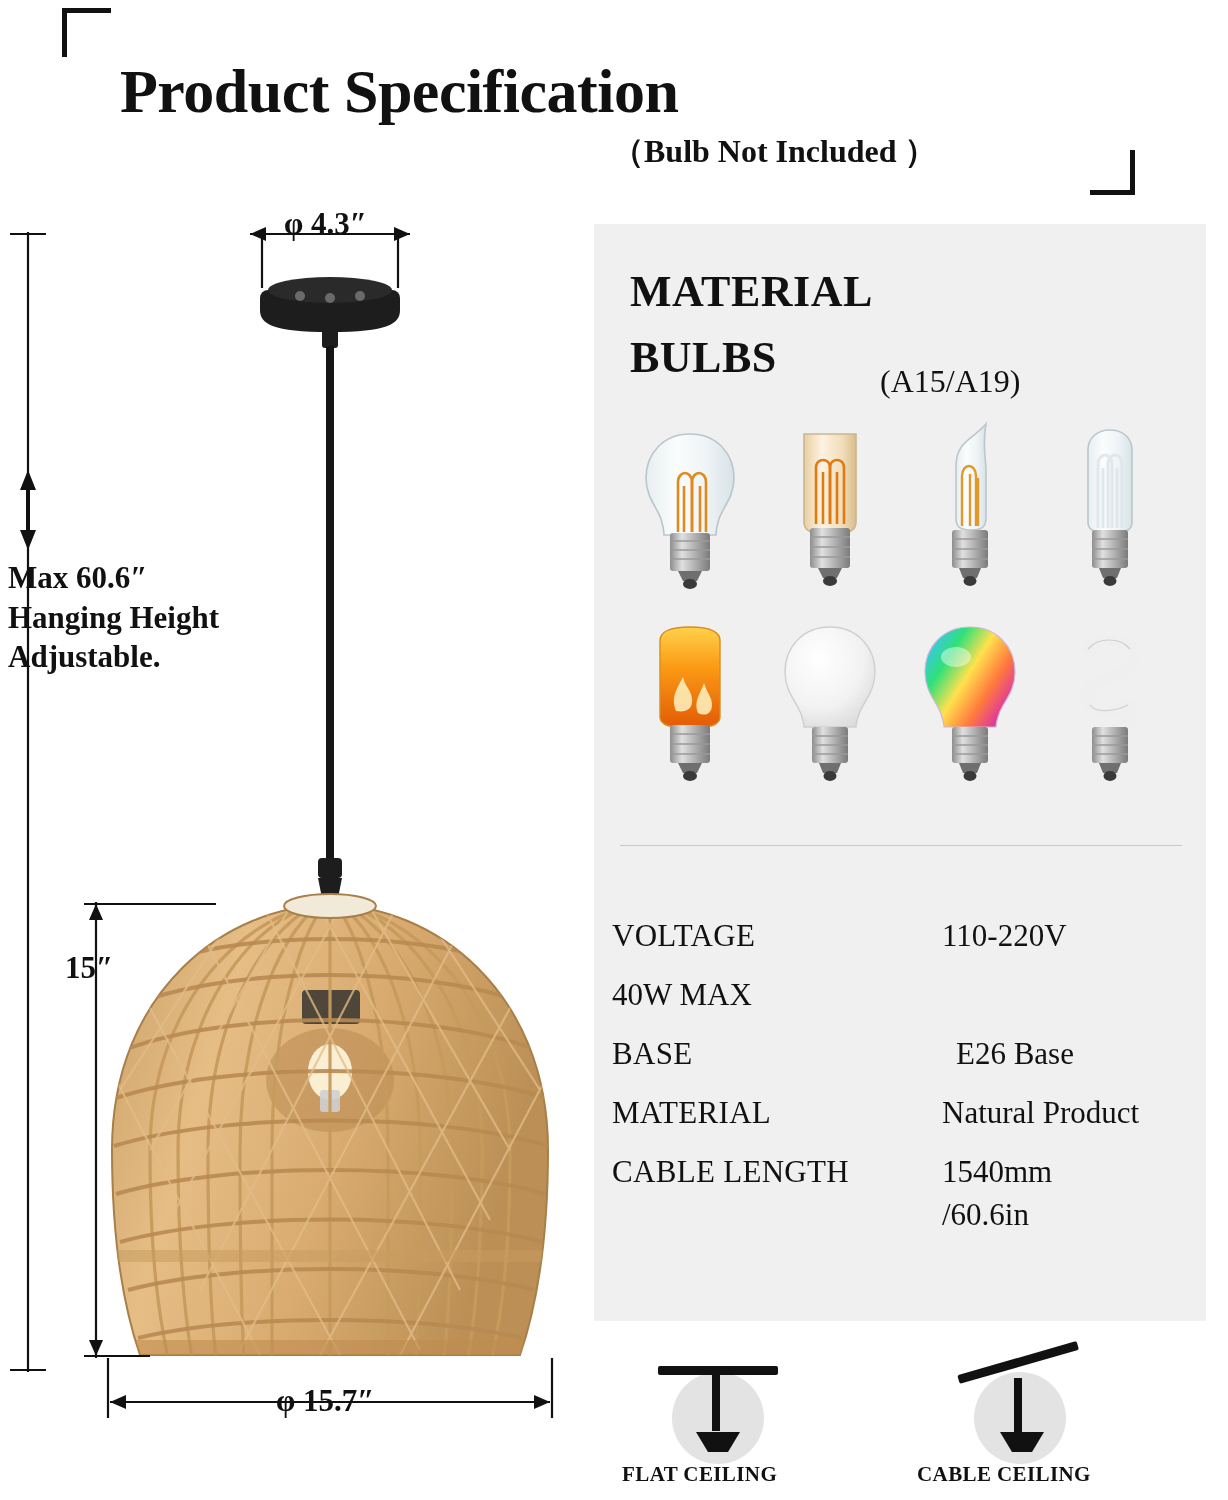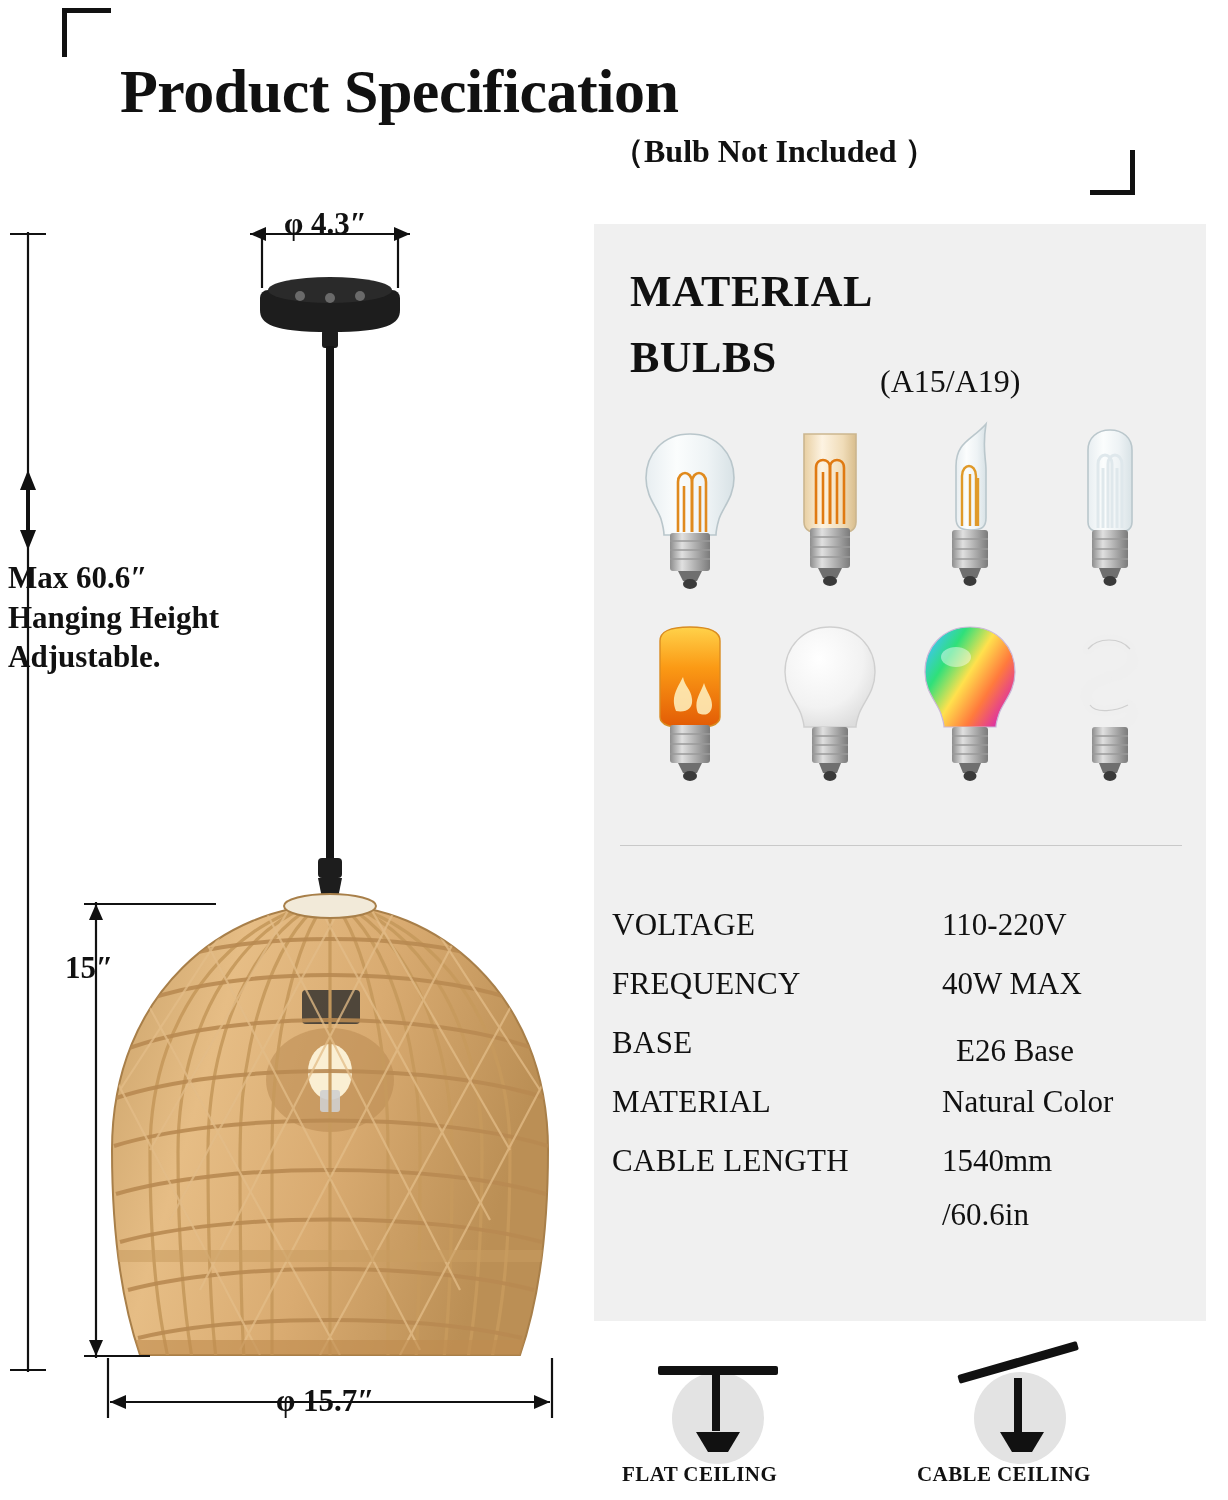--- a/index.html
+++ b/index.html
@@ -115,21 +115,21 @@
 
   
   #spec-table {
     position: absolute;
     left: 612px;
     top: 895px;
     width: 580px;
   }
   .spec-row {
     display: flex;
-    align-items: center;
+    align-items: flex-end;
     height: 59px;
   }
   .spec-key {
     width: 330px;
     font-size: 31px;
     letter-spacing: 0.3px;
     white-space: nowrap;
   }
   .spec-val {
     font-size: 31px;
@@ -418,30 +418,29 @@
 </div>
 
 <div id="panel-divider"></div>
 
 <div id="spec-table">
   <div class="spec-row">
     <div class="spec-key">VOLTAGE</div>
     <div class="spec-val">110-220V</div>
   </div>
   <div class="spec-row">
-    <div class="spec-key">FREQUENCY</div>
     <div class="spec-val">40W MAX</div>
   </div>
   <div class="spec-row">
     <div class="spec-key">BASE</div>
     <div class="spec-val" style="padding-left:14px;margin-top:16px;">E26 Base</div>
   </div>
   <div class="spec-row">
     <div class="spec-key">MATERIAL</div>
-    <div class="spec-val">Natural Color</div>
+    <div class="spec-val">Natural Product</div>
   </div>
   <div class="spec-row">
     <div class="spec-key">CABLE LENGTH</div>
     <div class="spec-val">1540mm</div>
   </div>
 </div>
 <div id="cable-cont">/60.6in</div>
 
 <svg id="diagram" viewBox="0 0 594 1290">
   <defs>

